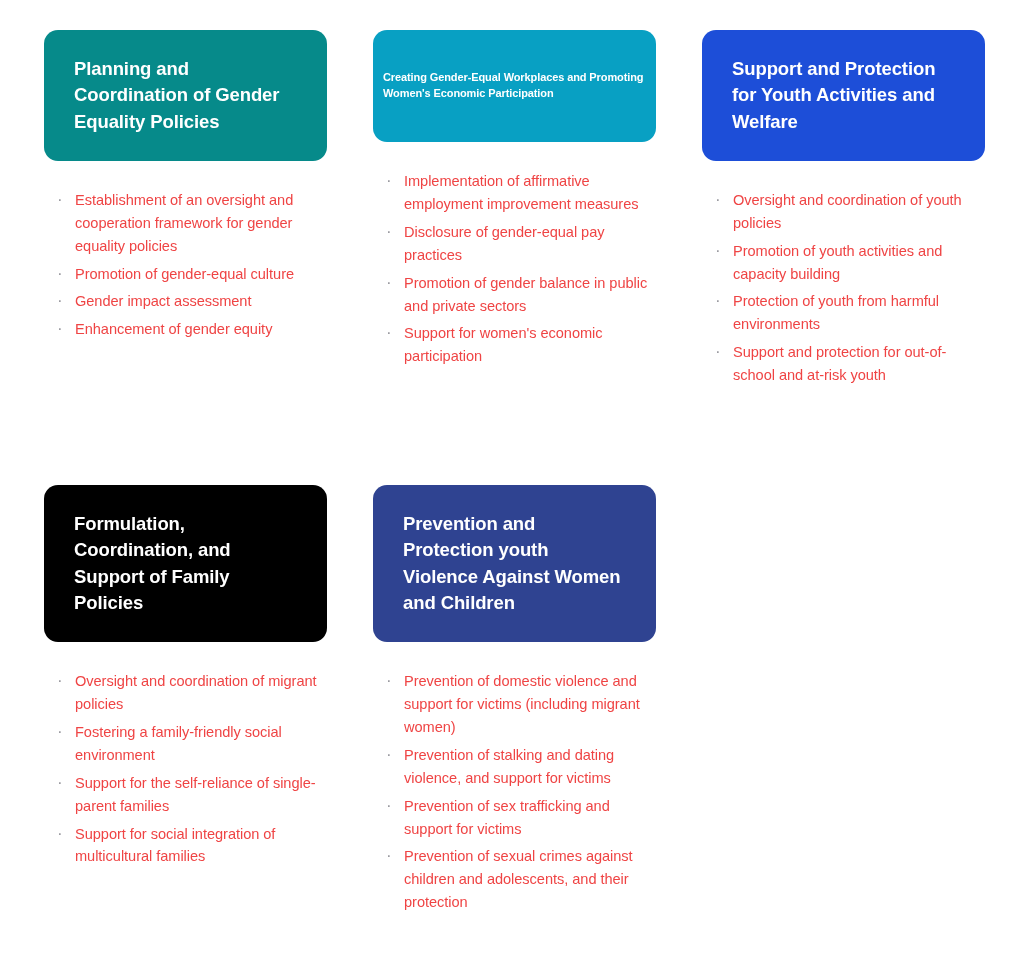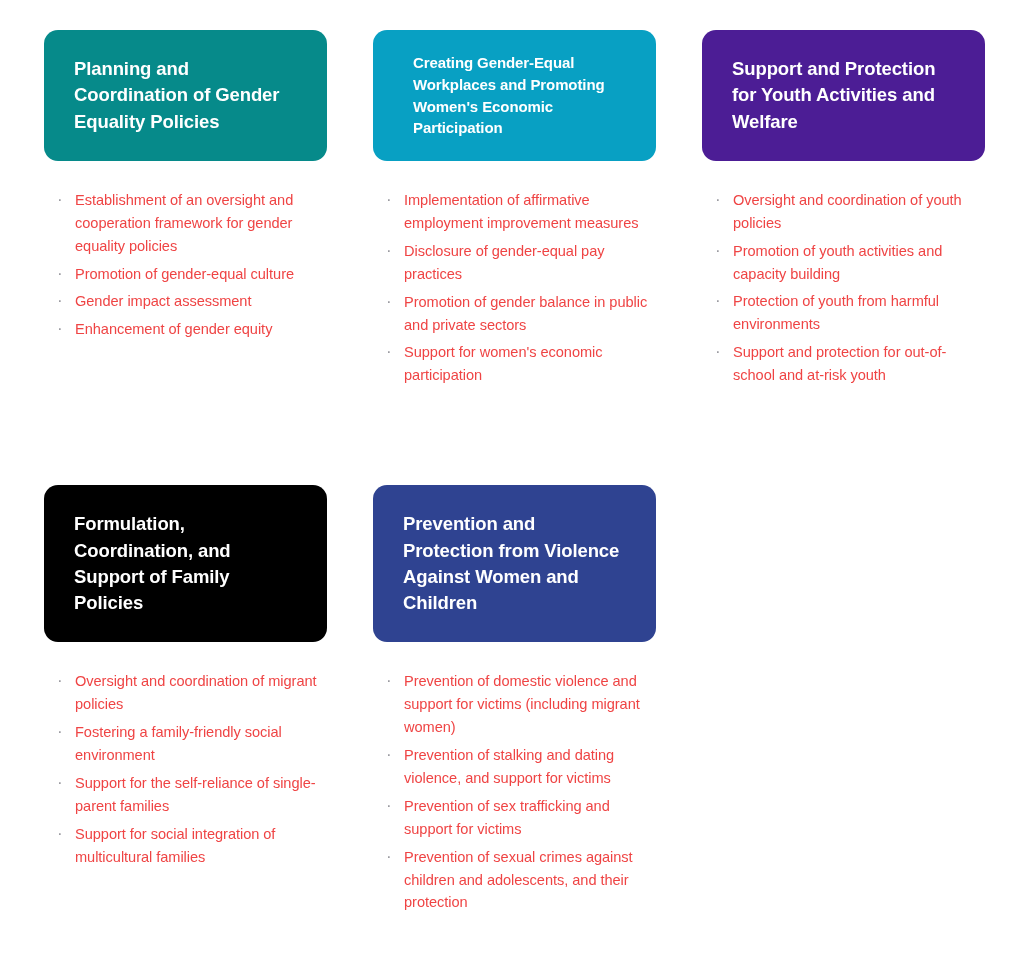--- a/index.html
+++ b/index.html
@@ -48,23 +48,23 @@
     font-size: 18.5px;
     line-height: 1.42;
     letter-spacing: -0.1px;
     padding: 26px 30px 26px 30px;
     display: flex;
     align-items: center;
     min-height: 112px;
   }
 
   .card-header.four-line {
-    font-size: 15px;
+    font-size: 11px;
     line-height: 1.45;
-    padding: 22px 40px;
+    padding: 22px 10px;
   }
 
   .card-body {
     padding: 28px 4px 0 10px;
   }
 
   .bullet-list {
     list-style: none;
   }
 
@@ -114,21 +114,21 @@
         <ul class="bullet-list">
           <li class="bullet-item">Implementation of affirmative employment improvement measures</li>
           <li class="bullet-item">Disclosure of gender-equal pay practices</li>
           <li class="bullet-item">Promotion of gender balance in public and private sectors</li>
           <li class="bullet-item">Support for women's economic participation</li>
         </ul>
       </div>
     </div>
 
     <div class="card">
-      <div class="card-header" style="background-color: #4c1d95;">Support and Protection for Youth Activities and Welfare</div>
+      <div class="card-header" style="background-color: #1d4ed8;">Support and Protection for Youth Activities and Welfare</div>
       <div class="card-body">
         <ul class="bullet-list">
           <li class="bullet-item">Oversight and coordination of youth policies</li>
           <li class="bullet-item">Promotion of youth activities and capacity building</li>
           <li class="bullet-item">Protection of youth from harmful environments</li>
           <li class="bullet-item">Support and protection for out-of-school and at-risk youth</li>
         </ul>
       </div>
     </div>
 
@@ -144,21 +144,21 @@
         <ul class="bullet-list">
           <li class="bullet-item">Oversight and coordination of migrant policies</li>
           <li class="bullet-item">Fostering a family-friendly social environment</li>
           <li class="bullet-item">Support for the self-reliance of single-parent families</li>
           <li class="bullet-item">Support for social integration of multicultural families</li>
         </ul>
       </div>
     </div>
 
     <div class="card">
-      <div class="card-header" style="background-color: rgb(47, 67, 145);">Prevention and Protection from Violence Against Women and Children</div>
+      <div class="card-header" style="background-color: rgb(47, 67, 145);">Prevention and Protection youth Violence Against Women and Children</div>
       <div class="card-body">
         <ul class="bullet-list">
           <li class="bullet-item">Prevention of domestic violence and support for victims (including migrant women)</li>
           <li class="bullet-item">Prevention of stalking and dating violence, and support for victims</li>
           <li class="bullet-item">Prevention of sex trafficking and support for victims</li>
           <li class="bullet-item">Prevention of sexual crimes against children and adolescents, and their protection</li>
 
         </ul>
       </div>
     </div>

